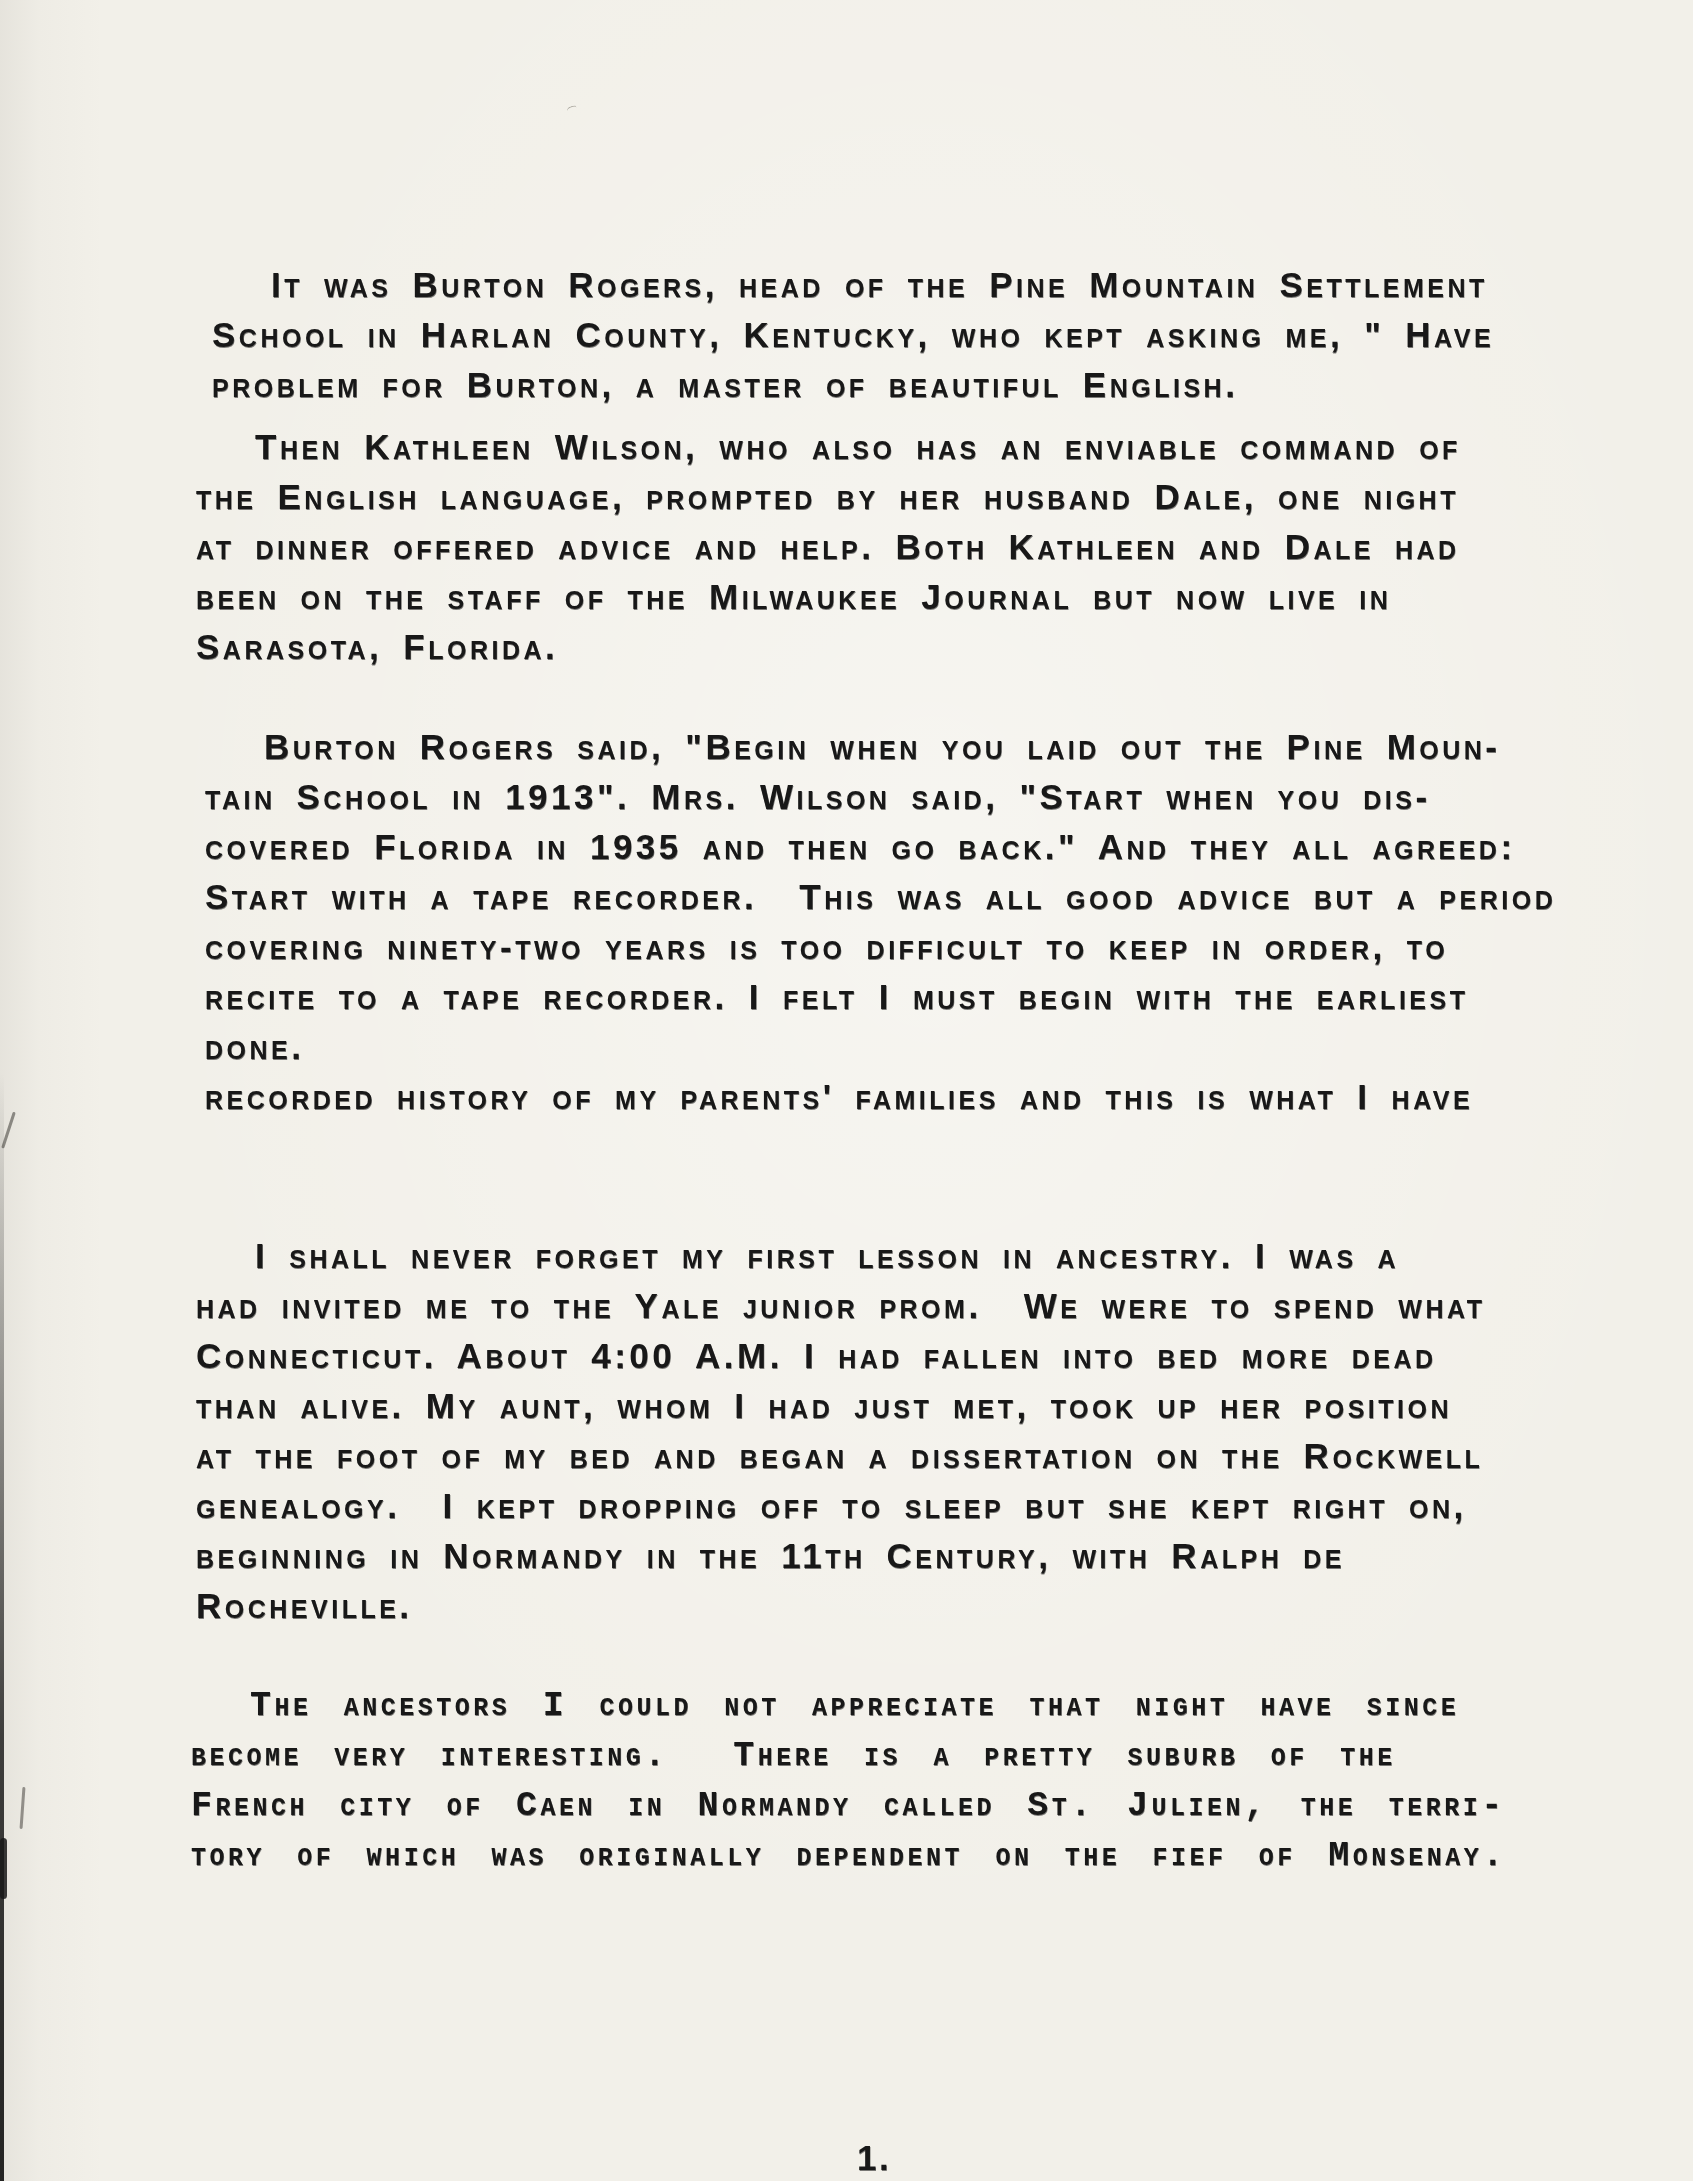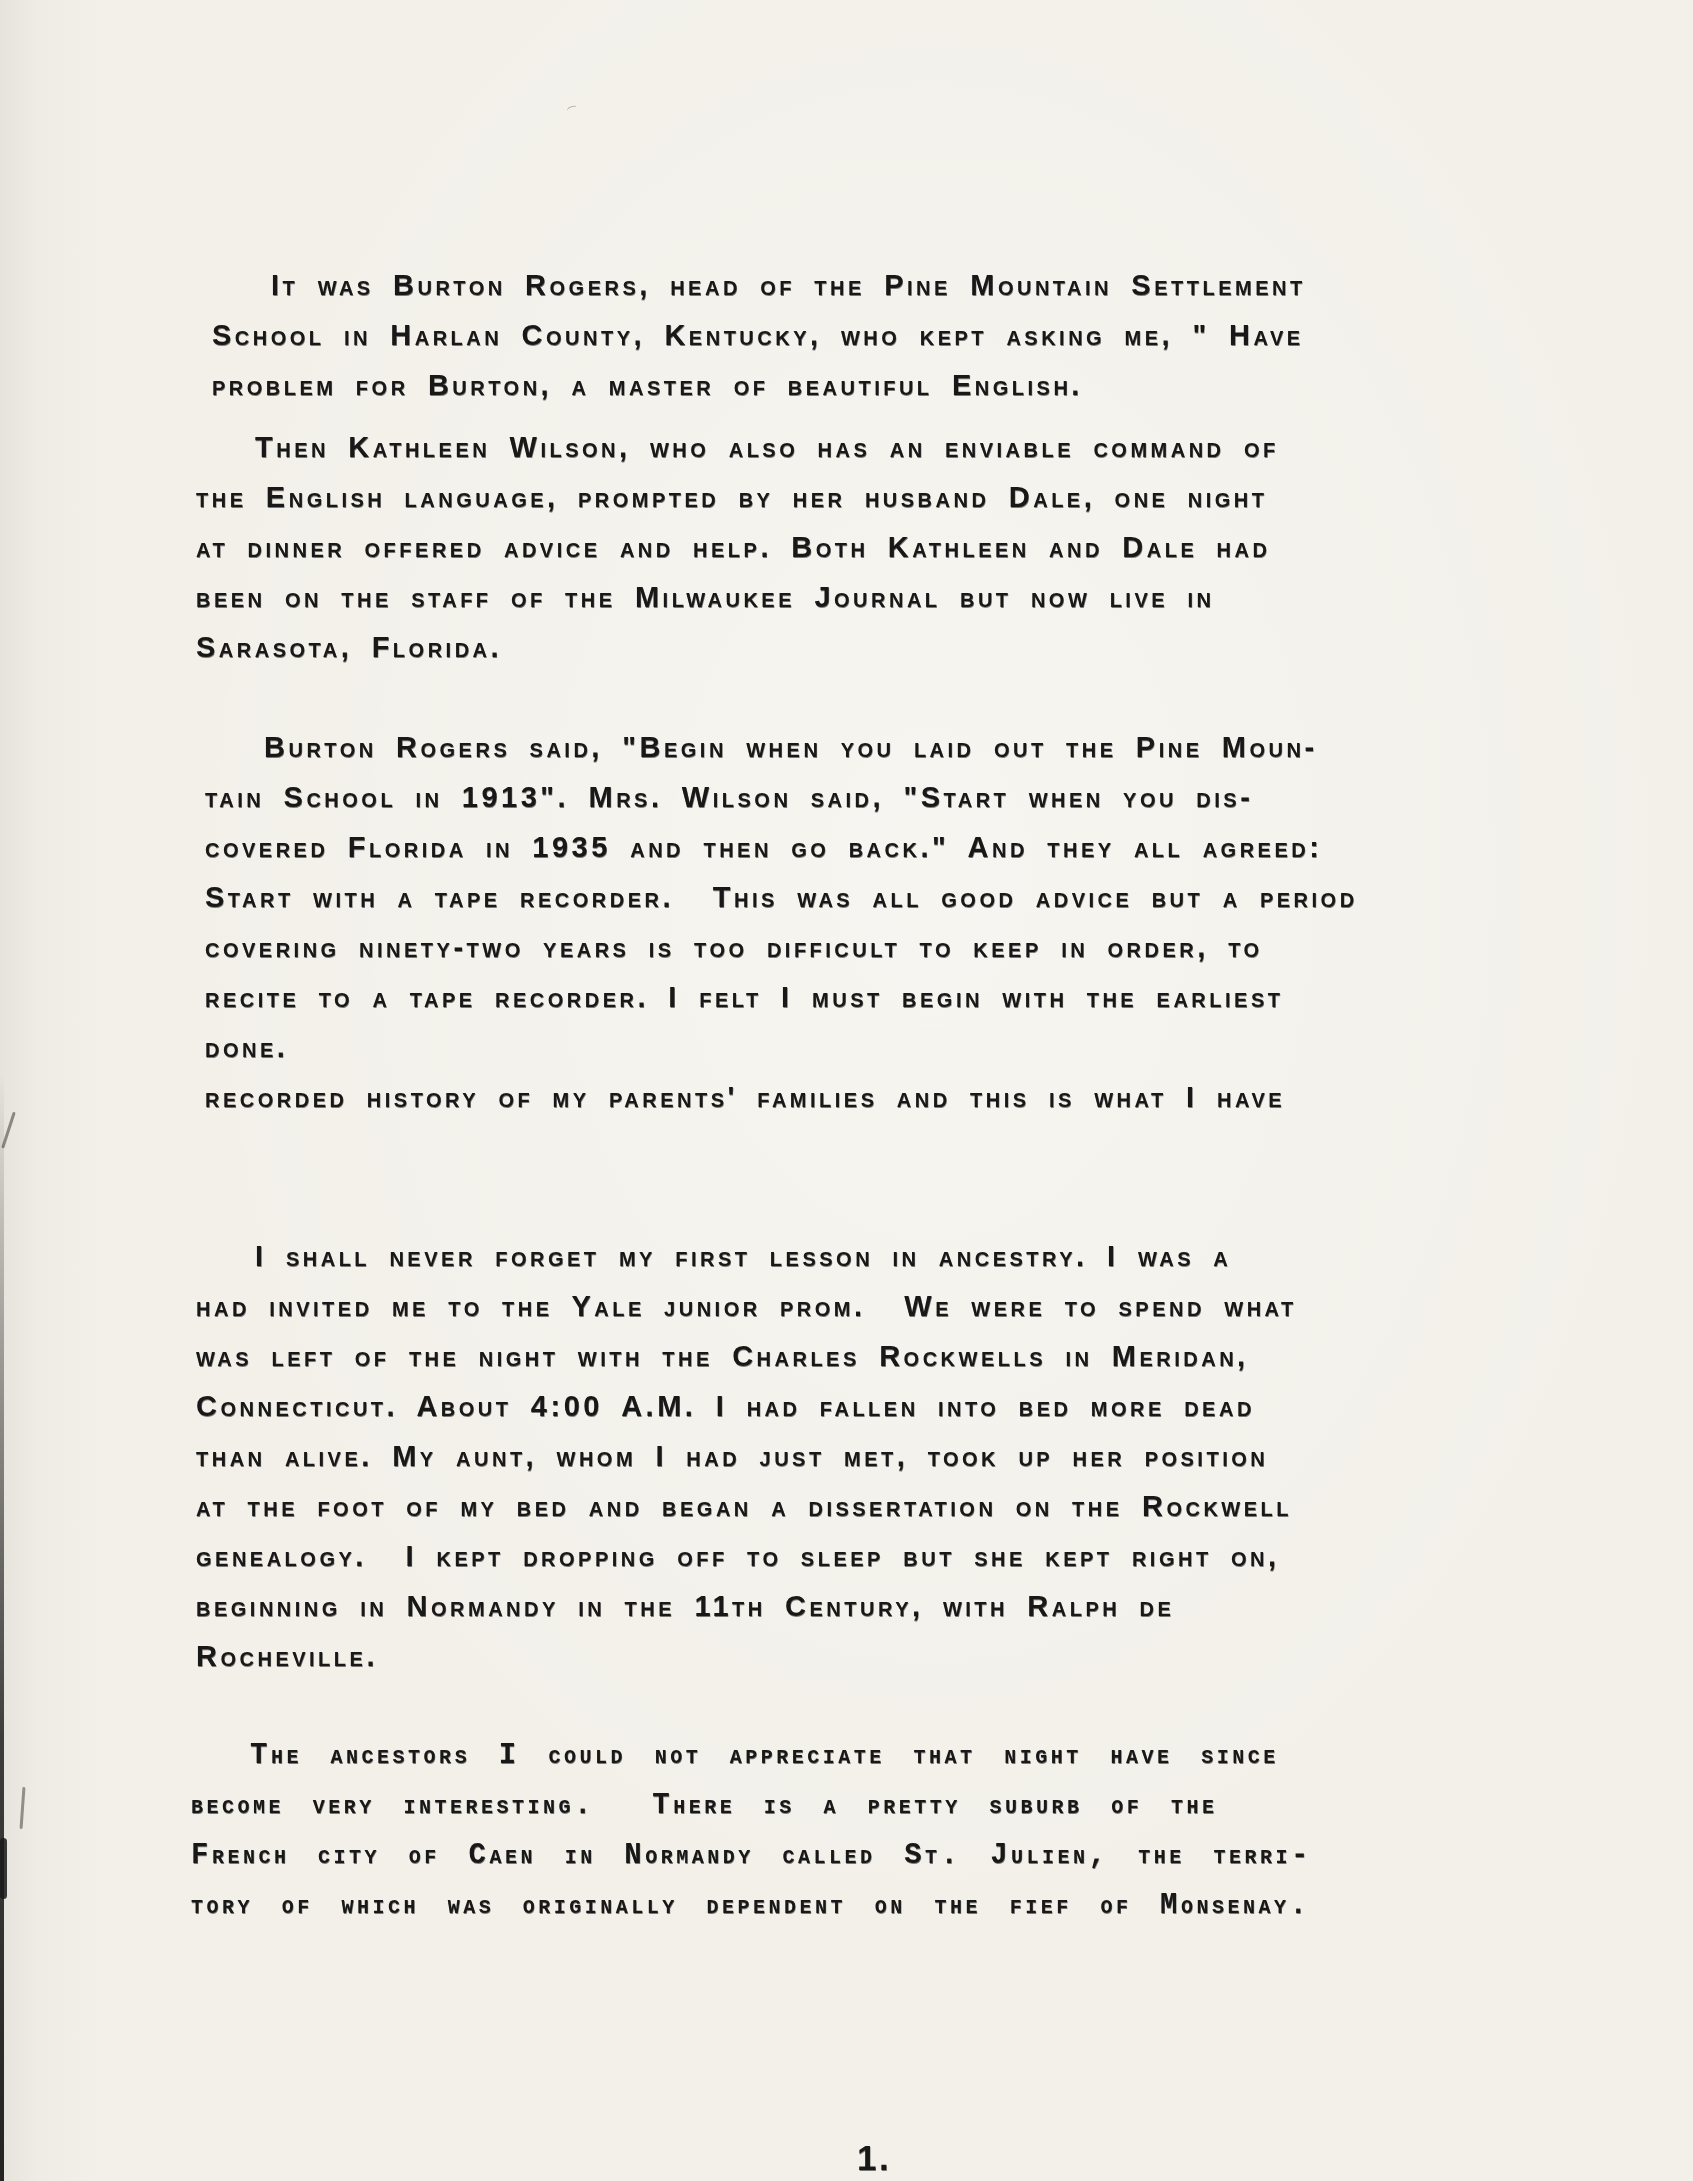--- a/index.html
+++ b/index.html
@@ -19,21 +19,21 @@
     padding-top:260px;
     color:var(--ink,#181818);
   }
   .para{margin:50px 0 0 0;}
   .para:first-child{margin-top:0;}
   .para-gap-large{margin-top:109px;}
   .line{
     white-space:pre;
     font-variant:small-caps;
     font-weight:bold;
-    font-size:29px;
+    font-size:35px;
     line-height:50px;
     letter-spacing:3.5px;
     word-spacing:7.8px;
     text-shadow:0.5px 0.5px 0 rgba(20,20,20,0.55);
   }
   .indent{padding-left:59px;}
   .p1{margin-left:212px;}
   .p2{margin-left:196px;margin-top:12px;}
   .p3{margin-left:205px;}
   .p4{margin-left:196px;}
@@ -102,21 +102,20 @@
       <div class="line">Start with a tape recorder.  This was all good advice but a period</div>
       <div class="line">covering ninety-two years is too difficult to keep in order, to</div>
       <div class="line">recite to a tape recorder. I felt I must begin with the earliest</div>
       <div class="line">done.</div>
       <div class="line">recorded history of my parents' families and this is what I have</div>
     </div>
 
     <div class="para p4 para-gap-large">
       <div class="line indent">I shall never forget my first lesson in ancestry. I was a</div>
       <div class="line">had invited me to the Yale junior prom.  We were to spend what</div>
-      <div class="line">was left of the night with the Charles Rockwells in Meridan,</div>
       <div class="line">Connecticut. About 4:00 A.M. I had fallen into bed more dead</div>
       <div class="line">than alive. My aunt, whom I had just met, took up her position</div>
       <div class="line">at the foot of my bed and began a dissertation on the Rockwell</div>
       <div class="line">genealogy.  I kept dropping off to sleep but she kept right on,</div>
       <div class="line">beginning in Normandy in the 11th Century, with Ralph de</div>
       <div class="line">Rocheville.</div>
     </div>
 
     <div class="para p5">
       <div class="line indent">The ancestors I could not appreciate that night have since</div>

